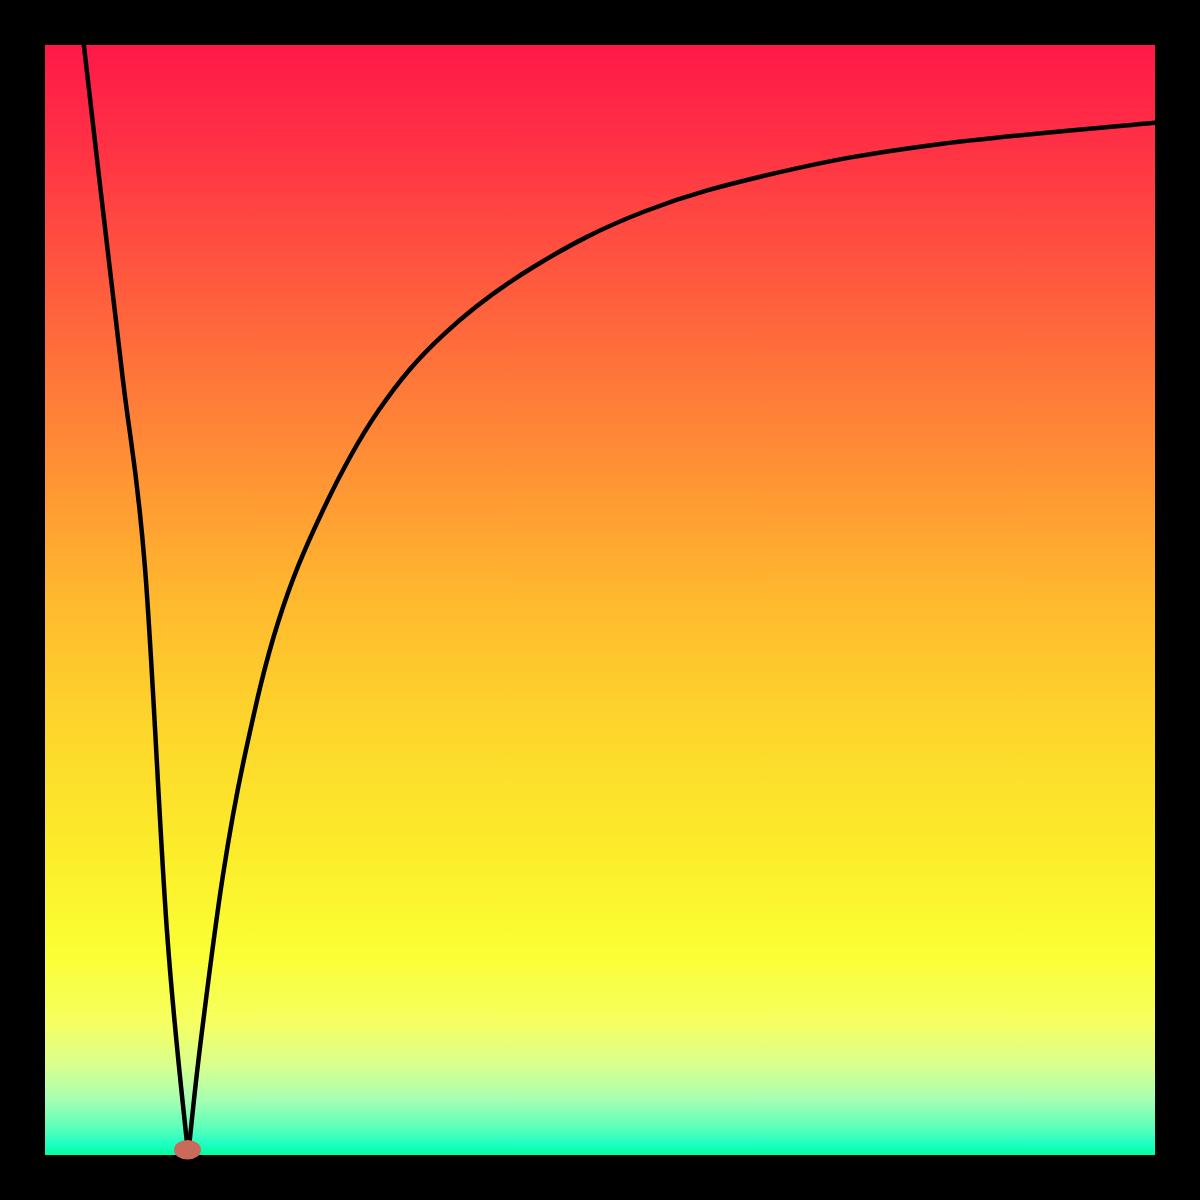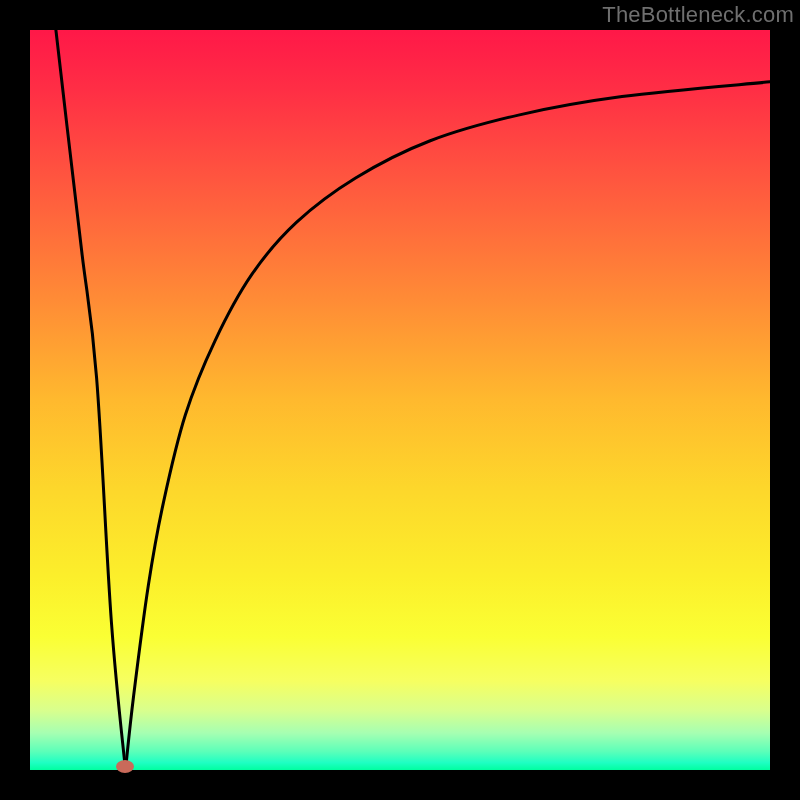--- a/index.html
+++ b/index.html
@@ -73,15 +73,14 @@
       <g>
           <path d="M 25.900000000000002 0 C 27.898000000000003 17.316000000000006, 32.338 56.240000000000045, 37 96.20000000000005 C 41.662 136.16000000000005, 46.47200000000001 176.71200000000002, 51.800000000000004 222 C 57.128 267.288, 61.27199999999999 281.19999999999993, 66.6 347.79999999999995 C 71.928 414.4, 76.2052 521.404, 81.4 592 C 86.5948 662.596, 92.92920000000001 713.36, 95.46000000000001 740" fill="none" stroke="#000000" stroke-width="3" stroke-linecap="round"></path>
           <path d="M 95.46000000000001 740 C 96.9252 726.68, 99.47080000000001 699.3, 103.60000000000001 666 C 107.7292 632.7, 113.072 589.632, 118.4 555 C 123.72800000000001 520.368, 126.53999999999999 504.236, 133.2 473.6 C 139.85999999999999 442.96400000000006, 146.076 414.10400000000004, 155.4 384.8 C 164.72400000000002 355.496, 173.012 336.108, 185 310.8 C 196.988 285.492, 207.348 265.512, 222 244.2 C 236.652 222.88799999999998, 247.75199999999998 209.71599999999998, 266.4 192.39999999999998 C 285.048 175.08399999999997, 301.624 162.652, 325.6 148 C 349.576 133.348, 370.29600000000005 122.322, 399.6 111 C 428.904 99.678, 453.76800000000003 93.09200000000001, 488.40000000000003 85.10000000000002 C 523.032 77.10800000000003, 546.712 72.59400000000004, 592 66.60000000000002 C 637.288 60.60600000000001, 713.36 54.46399999999997, 740 51.799999999999955" fill="none" stroke="#000000" stroke-width="3" stroke-linecap="round"></path>
         </g>
     </svg>
 
     <div class="marker" style="left: 86.46px; top: 730.3px;"></div>
 
   </div>
 
-  <div class="watermark">TheBottleneck.com</div>
 
 </div>
 
 </body></html>

